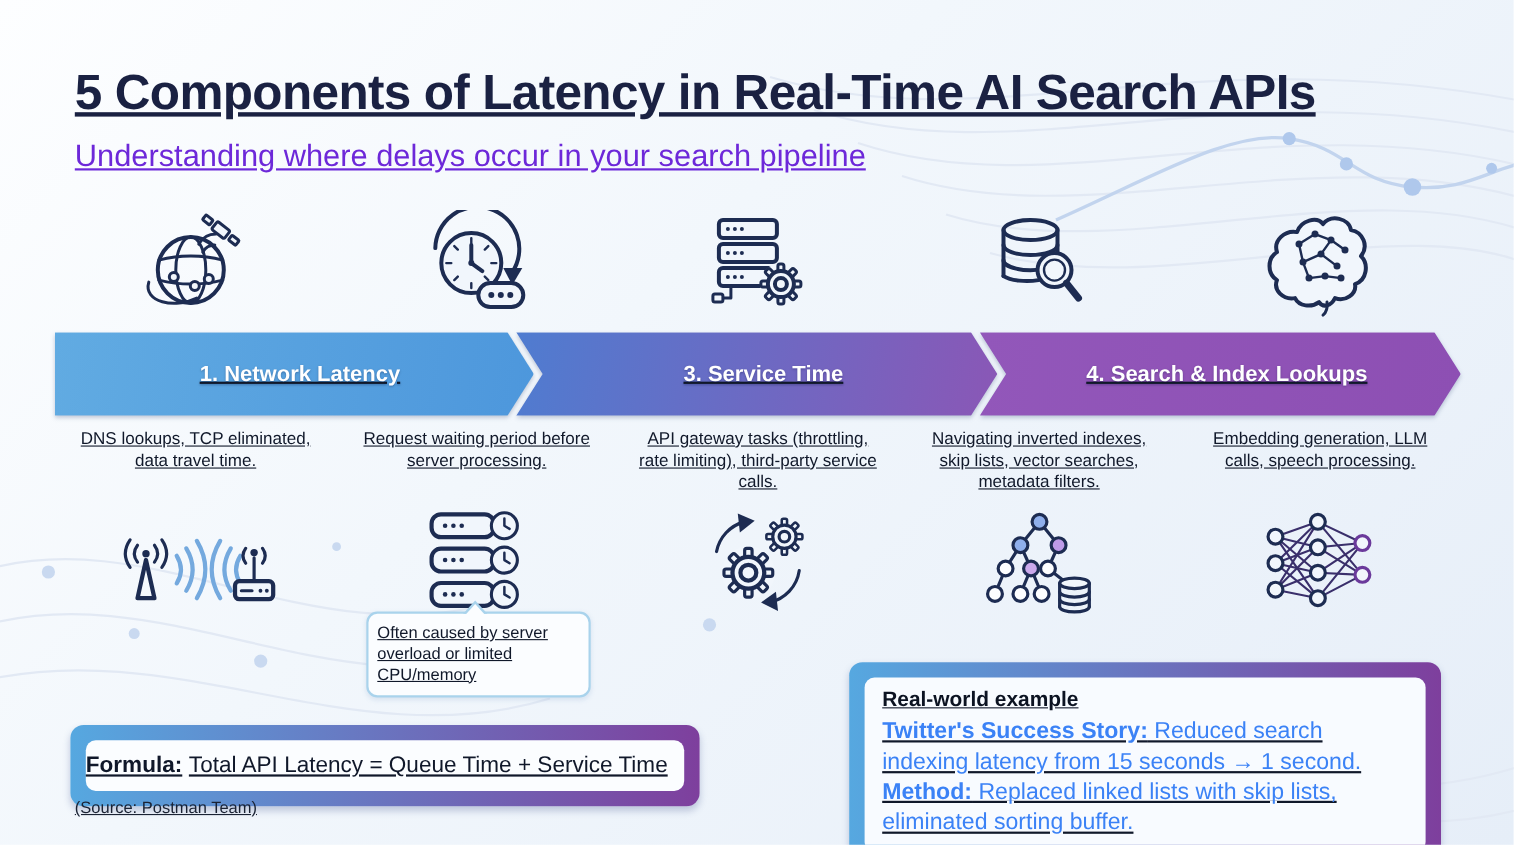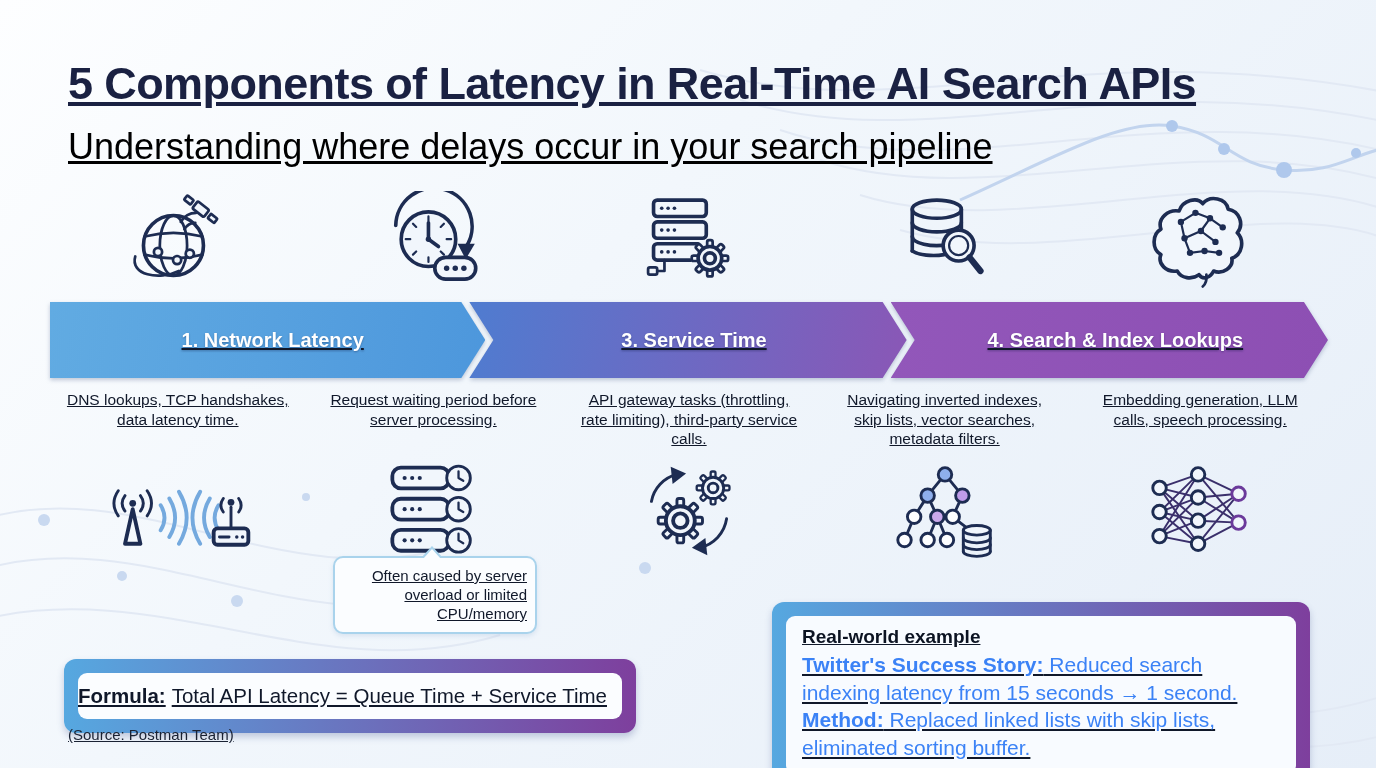--- a/index.html
+++ b/index.html
@@ -8,21 +8,21 @@
     position:relative; overflow:hidden;
     font-family:"Liberation Sans", sans-serif;
     background:linear-gradient(135deg,#FDFEFF 0%,#F2F7FC 40%,#E6EEF8 100%);
     color:#10182A;
   }
   svg { display:block; }
   .bg-decor { position:absolute; inset:0; z-index:0; pointer-events:none; }
   .layer { position:absolute; z-index:1;text-decoration:underline; }
 
   .title { left:68px; top:58px; font-size:45px; font-weight:bold; letter-spacing:-0.6px; color:#1A2142; }
-  .subtitle { left:68px; top:126px; font-size:36px; font-weight:400; color:#000000; }
+  .subtitle { left:68px; top:126px; font-size:28px; font-weight:400; color:#6d28d9; }
 
   .grid5 { left:50px; width:1278px; display:grid; grid-template-columns:repeat(5,1fr); }
   .icons-top { top:188px; }
   .icon-cell { height:106px; display:flex; align-items:center; justify-content:center; }
 
   .bar { left:50px; top:302px; width:1278px; height:76px; display:flex;
          filter:drop-shadow(0 2px 2px rgba(40,60,110,0.28)); }
   .seg { flex:1 1 0; display:flex; align-items:center; justify-content:center;
          color:#fff; font-weight:bold; font-size:20px; line-height:1.12; text-align:center;
          text-shadow:0 1px 2px rgba(10,20,60,.35); padding:0 18px 0 30px;
@@ -32,21 +32,21 @@
   .seg + .seg { margin-left:-16px; }
 
   .descs { top:390px; }
   .desc { font-size:15.5px; line-height:1.26; text-align:center; padding:0 16px; color:#10182A; }
 
   .icons-bottom { top:452px; }
   .icon-cell2 { height:120px; display:flex; align-items:center; justify-content:center; }
 
   .callout { left:333px; top:556px; width:204px; background:#FBFDFF;
              border:2px solid #A9D3EC; border-radius:10px; padding:9px 8px;
-             font-size:15px; line-height:1.25; text-align:right;
+             font-size:15px; line-height:1.25; text-align:left;
              box-shadow:0 2px 5px rgba(100,140,190,.18); }
   .callout::before { content:""; position:absolute; top:-12px; left:86px;
              border-left:11px solid transparent; border-right:11px solid transparent;
              border-bottom:12px solid #A9D3EC; }
   .callout::after { content:""; position:absolute; top:-9px; left:88px;
              border-left:9px solid transparent; border-right:9px solid transparent;
              border-bottom:10px solid #FBFDFF; }
 
   .gbox { background:linear-gradient(90deg,#56A8E0,#7E3F9D); border-radius:12px; padding:14px;
           box-shadow:0 4px 7px rgba(60,80,140,.28); }
@@ -227,21 +227,21 @@
     </div>
   <div class="seg" style="background: linear-gradient(100deg, rgb(79, 124, 208), rgb(138, 87, 182));">
       <span>3. Service Time</span>
     </div>
   <div class="seg" style="background: linear-gradient(100deg, rgb(146, 87, 186), rgb(141, 79, 179));">
       <span>4. Search &amp; Index Lookups</span>
     </div>
 </div>
 
 <div class="layer grid5 descs">
-  <div class="desc">DNS lookups, TCP handshakes, data latency time.</div>
+  <div class="desc">DNS lookups, TCP eliminated, data travel time.</div>
   <div class="desc">Request waiting period before server processing.</div>
   <div class="desc">API gateway tasks (throttling, rate limiting), third-party service calls.</div>
   <div class="desc">Navigating inverted indexes, skip lists, vector searches, metadata filters.</div>
   <div class="desc">Embedding generation, LLM calls, speech processing.</div>
 </div>
 
 <div class="layer grid5 icons-bottom">
   <div class="icon-cell2">
     <svg width="186" height="106" viewBox="0 0 150 110">
       <path class="ic" d="M20,88 L28,52 L36,88 Z"></path>

